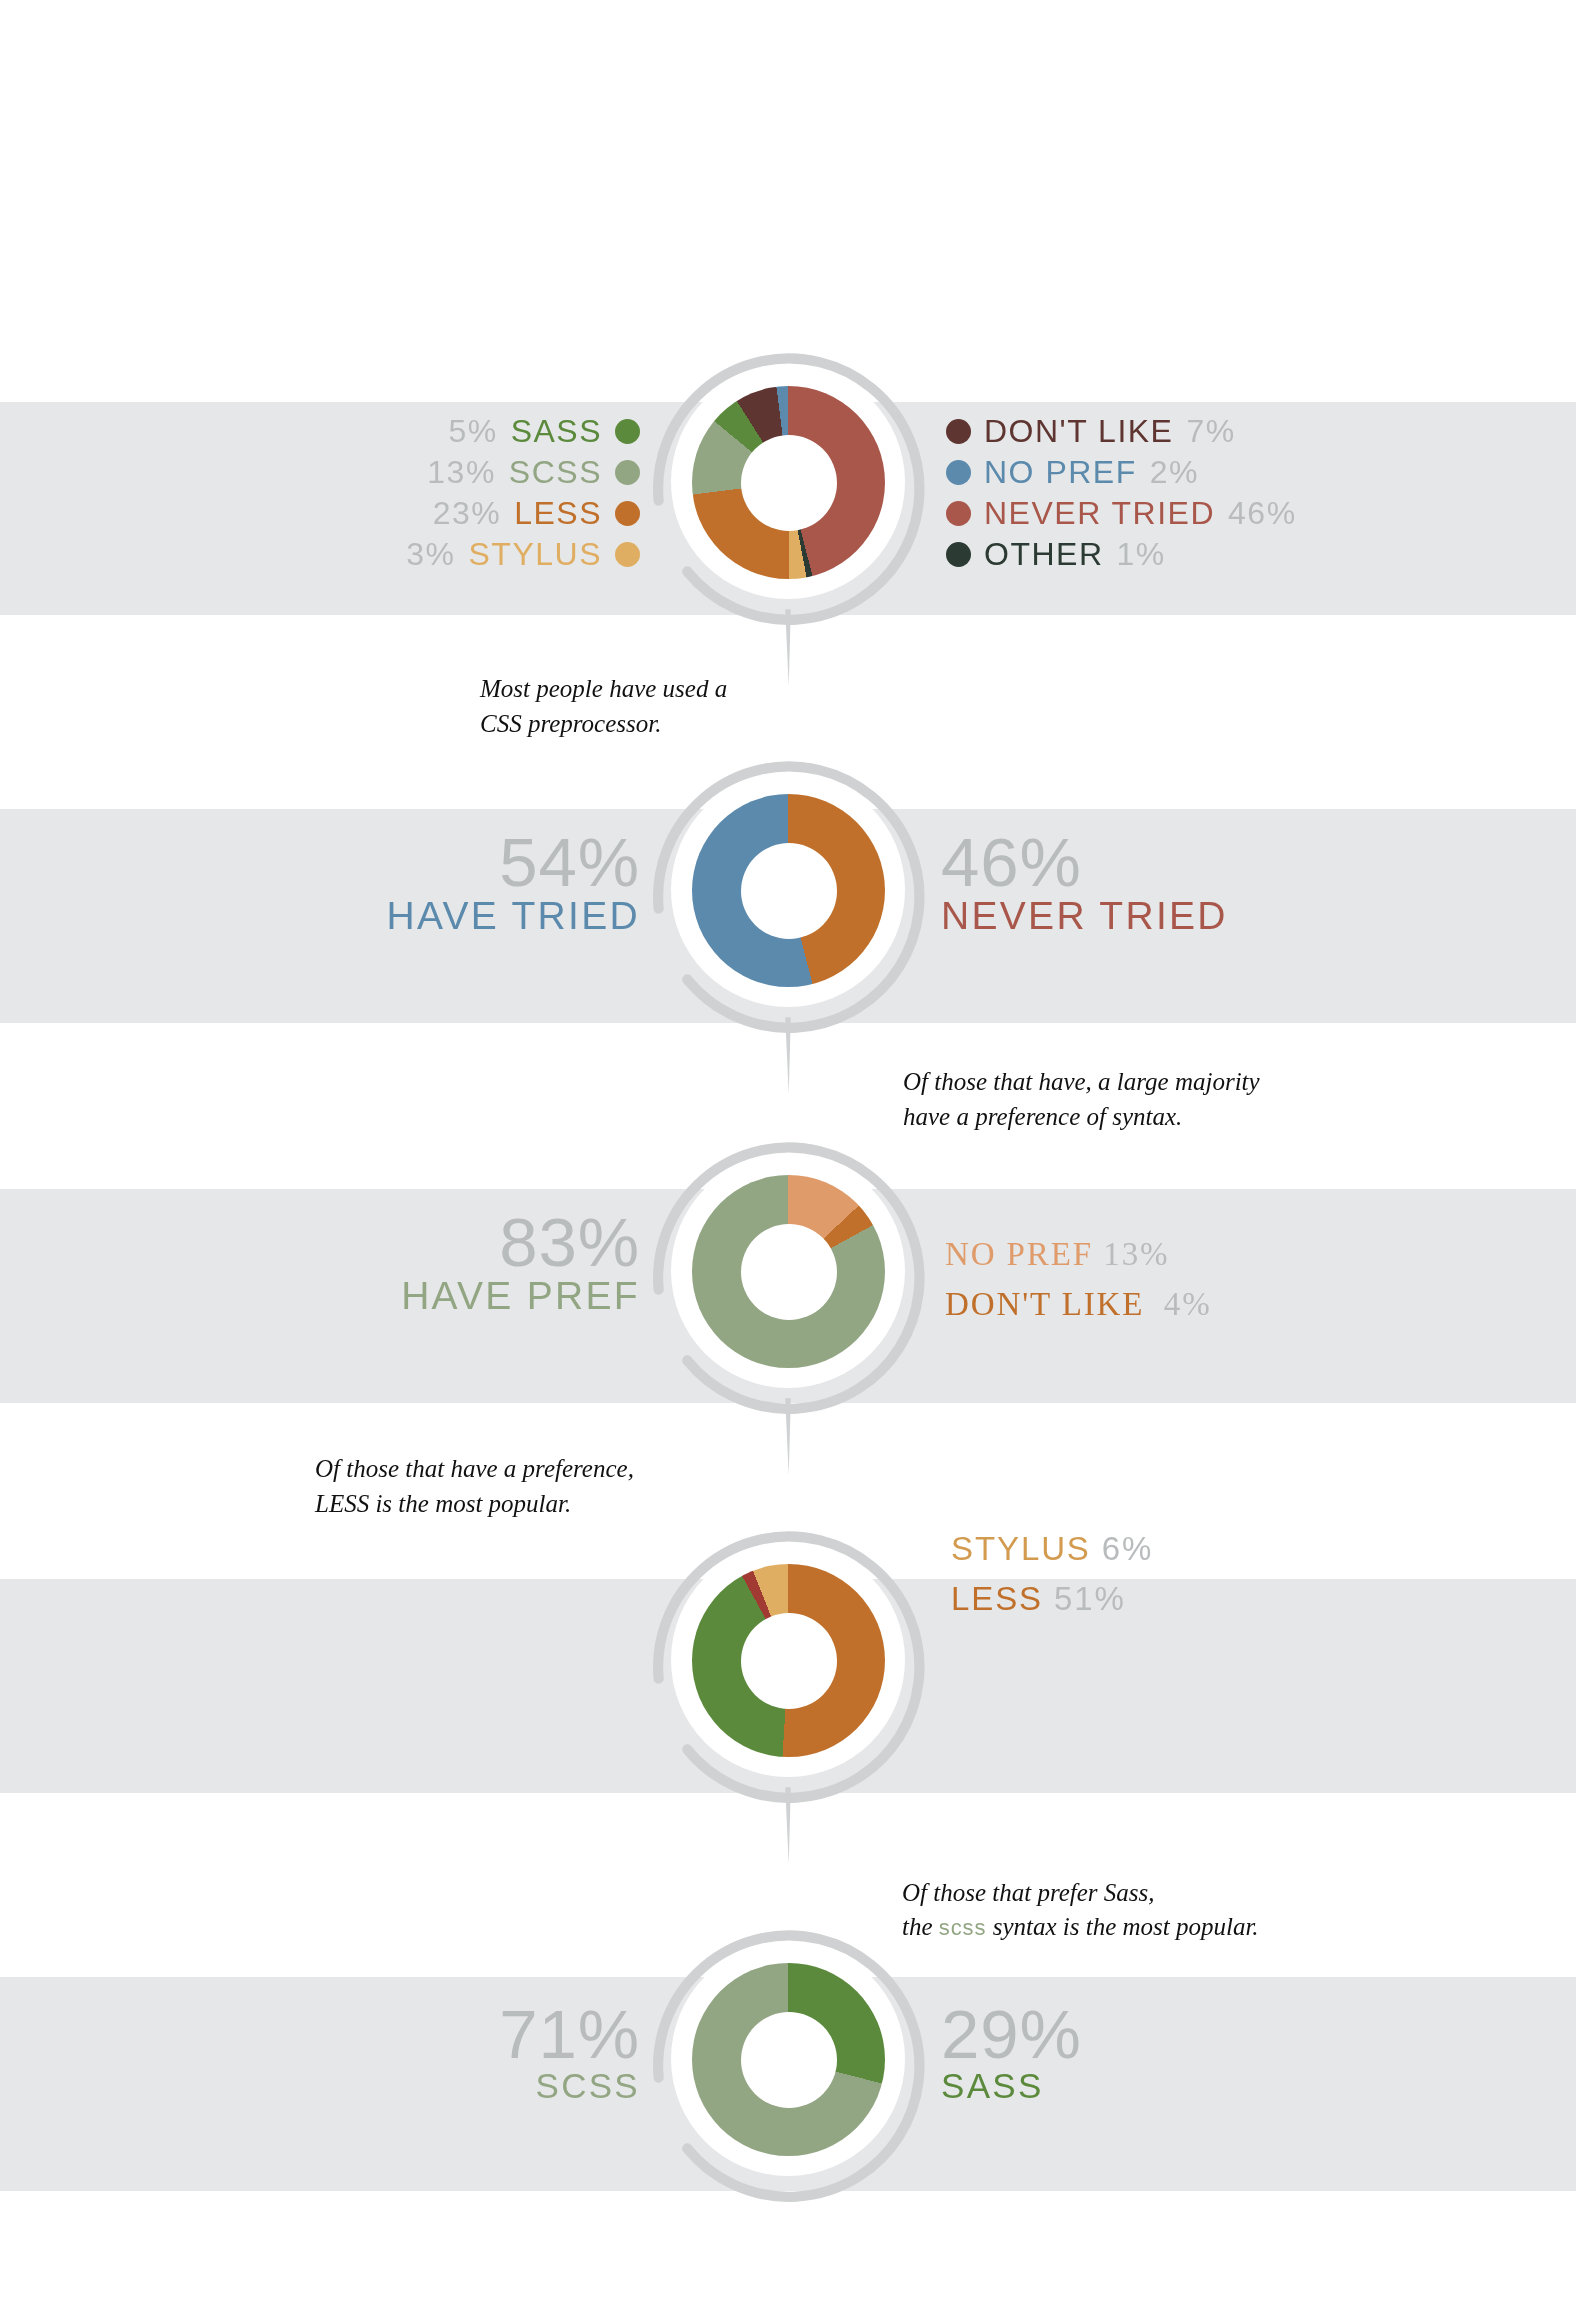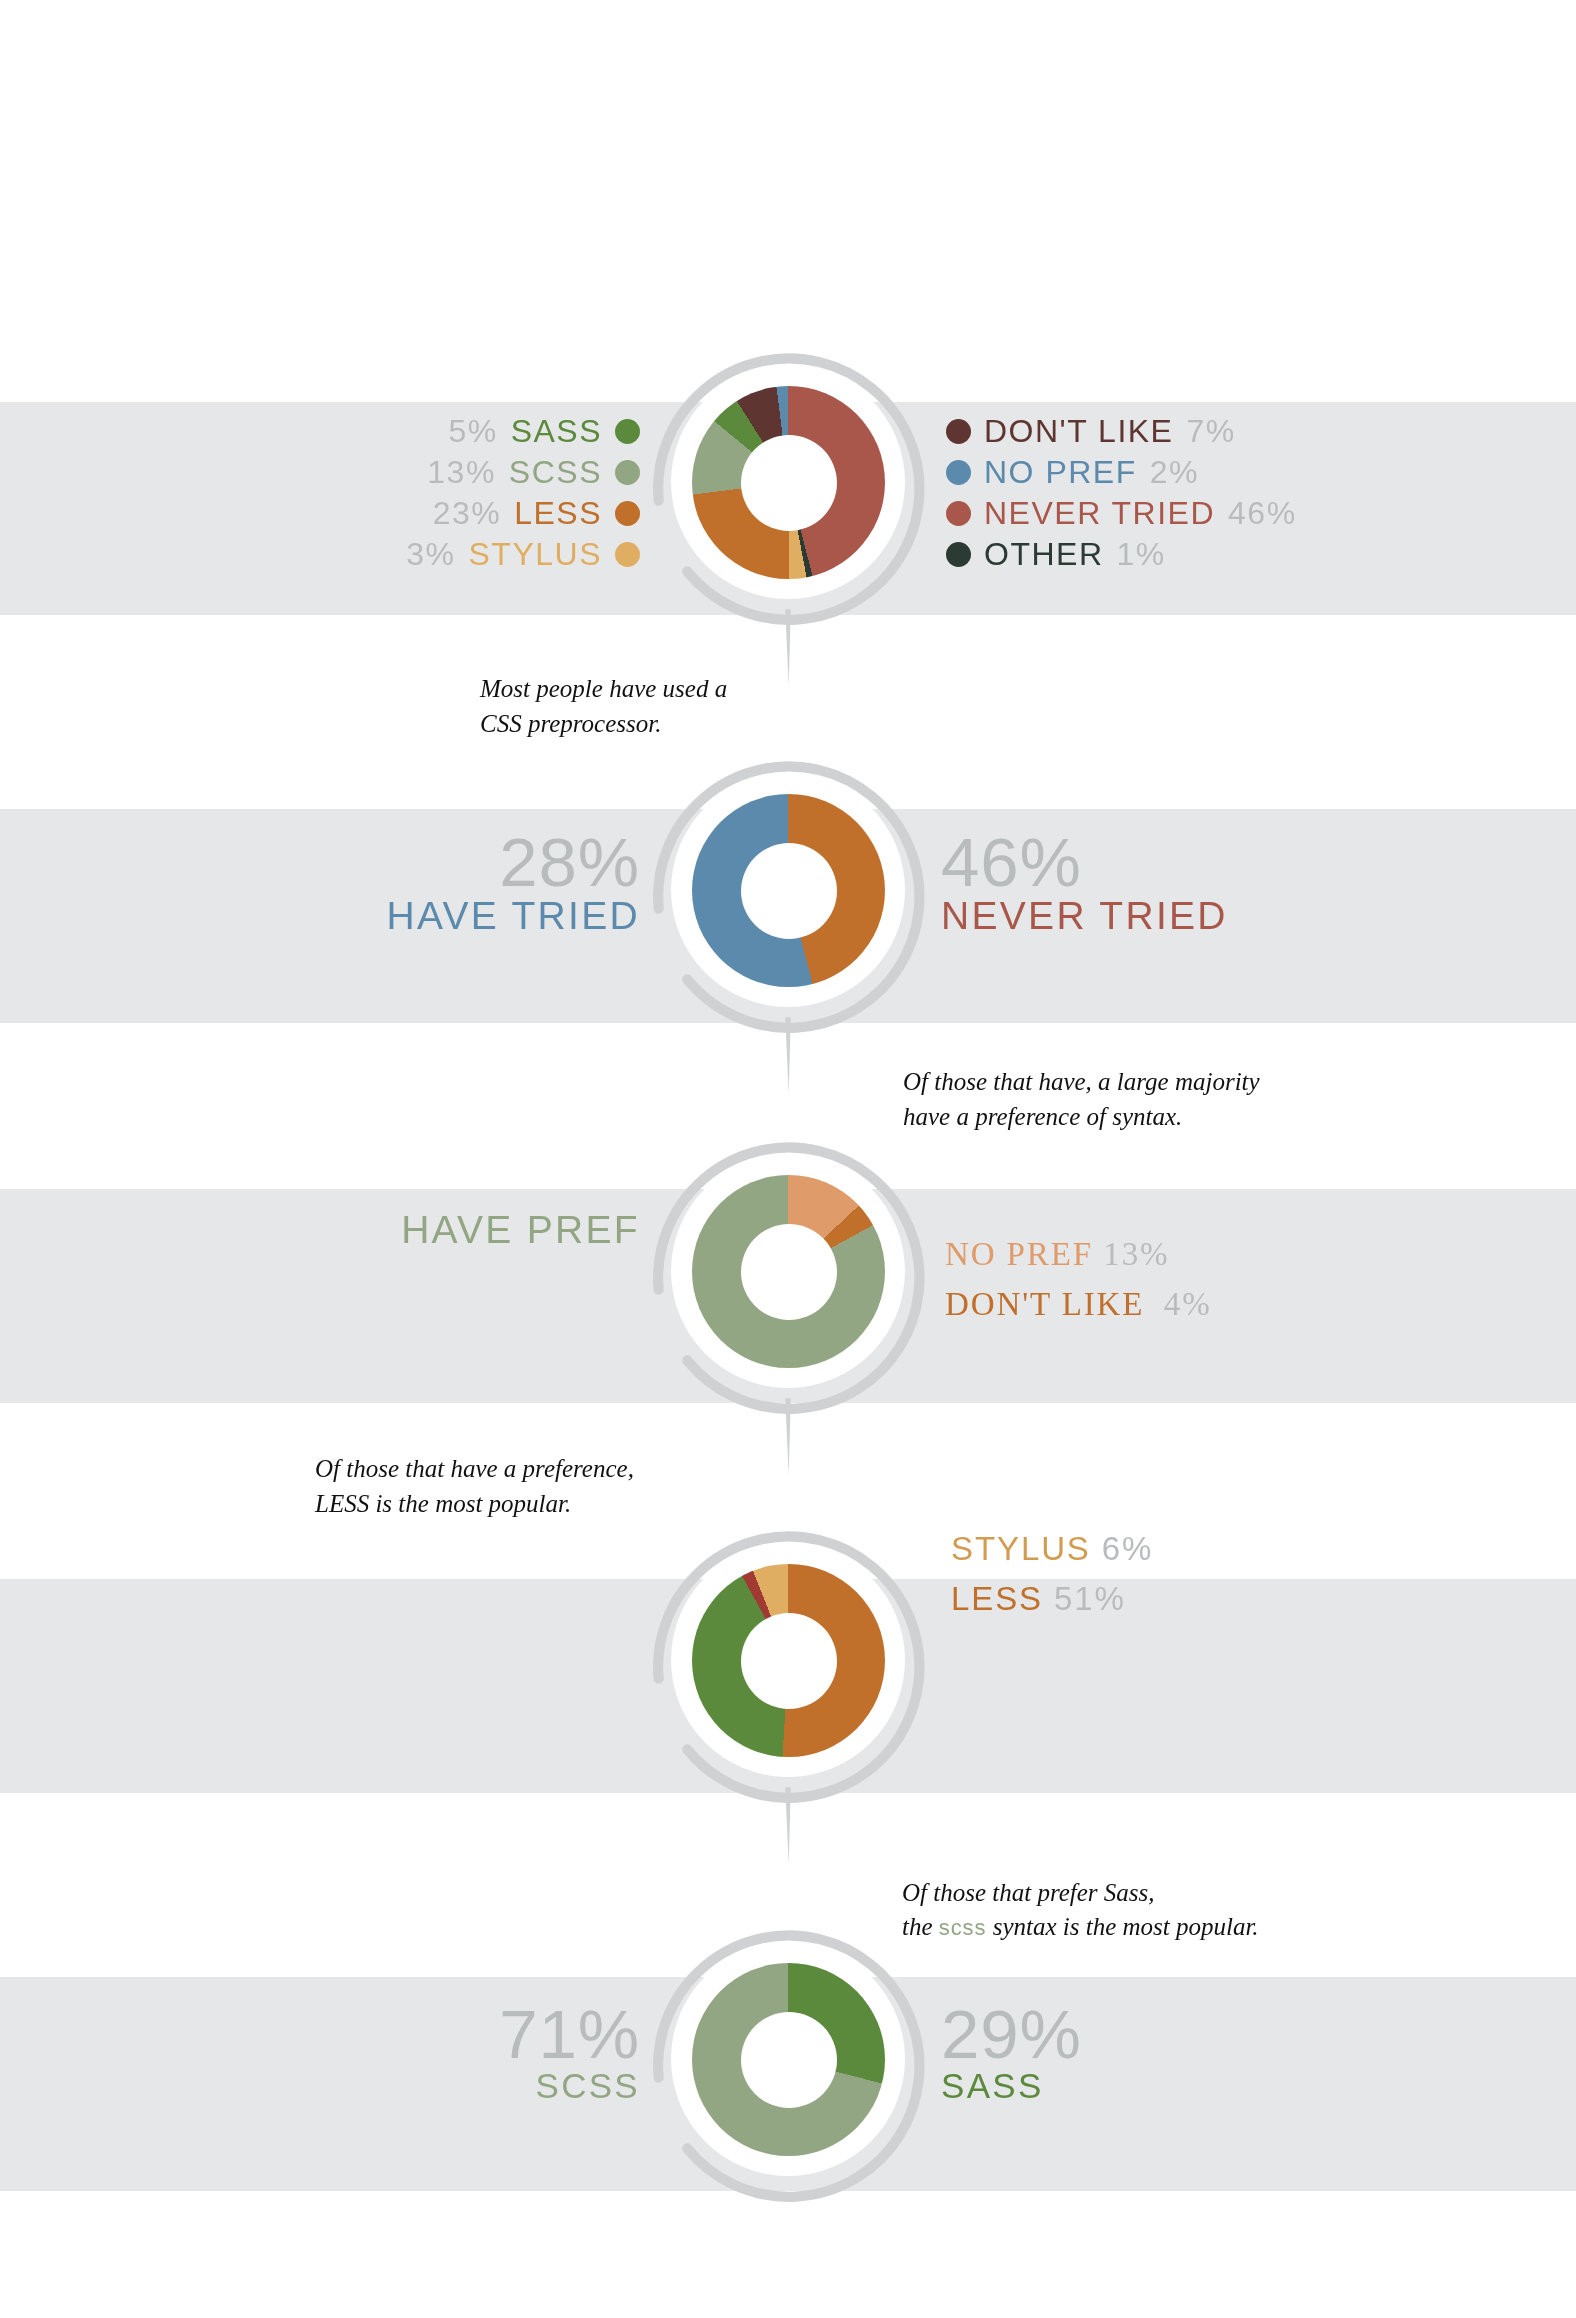--- a/index.html
+++ b/index.html
@@ -195,21 +195,21 @@
         #5e3530 327.6deg 352.8deg,
         #5b8aad 352.8deg 360deg);">
       <div class="donut-hole"></div>
     </div>
   </div>
 
   <div class="note" style="left:480px;top:672px;">Most people have used a
 CSS preprocessor.</div>
 
   <div class="lbl lbl-left" style="left:241px;top:830px;width:399px;">
-    <div class="pct-big">28%</div>
+    <div class="pct-big">54%</div>
     <div class="name-big" style="color:#5b8aad">HAVE TRIED</div>
   </div>
 
   <div class="lbl lbl-right" style="left:941px;top:830px;width:575px;">
     <div class="pct-big">46%</div>
     <div class="name-big" style="color:#a9574b">NEVER TRIED</div>
   </div>
 
   <div class="donut-group g2">
     <div class="ring-outer">
@@ -223,20 +223,21 @@
         #c0702a 0deg 165.6deg,
         #5b8aad 165.6deg 360deg);">
       <div class="donut-hole"></div>
     </div>
   </div>
 
   <div class="note" style="left:883px;top:1065px;margin-left:20px;">Of those that have, a large majority
 have a preference of syntax.</div>
 
   <div class="lbl lbl-left" style="left:232px;top:1210px;width:408px;">
+    <div class="pct-big">83%</div>
     <div class="name-big" style="color:#93a684">HAVE PREF</div>
   </div>
 
   <div class="lbl lbl-right" style="left:945px;top:1229px;width:594px;font-family:Liberation Serif, serif;">
     <div class="mid-line">
       <span style="color:#e09b6b">NO PREF</span>
       <span class="pct">13%</span>
     </div>
     <div class="mid-line">
       <span style="color:#c0702a">DON'T LIKE</span>

